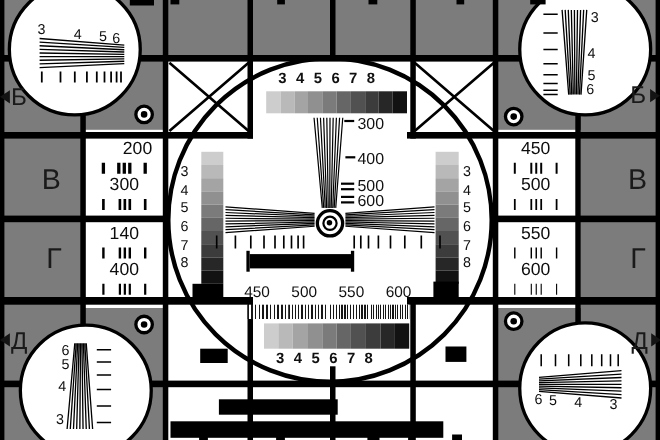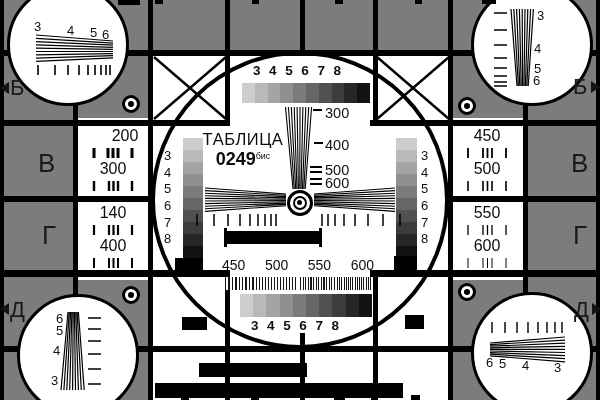--- a/index.html
+++ b/index.html
@@ -92,24 +92,20 @@
   <span class="a wlab" style="left:325px;top:106px;">300</span>
   <div class="blk" style="left:314px;top:142px;width:9px;height:2px;"></div>
   <span class="a wlab" style="left:325px;top:138px;">400</span>
   <div class="blk" style="left:310px;top:166px;width:12px;height:2px;"></div>
   <div class="blk" style="left:310px;top:171px;width:12px;height:2px;"></div>
   <span class="a wlab" style="left:325px;top:163px;">500</span>
   <div class="blk" style="left:310px;top:178px;width:12px;height:2px;"></div>
   <div class="blk" style="left:310px;top:183px;width:12px;height:2px;"></div>
   <span class="a wlab" style="left:325px;top:176px;">600</span>
 
-  <div class="a" style="left:202px;top:131px;width:82px;text-align:center;font-size:16.5px;letter-spacing:0.5px;color:#0d0d0d;">ТАБЛИЦА</div>
-  <div class="a" style="left:202px;top:150px;width:82px;text-align:center;color:#0d0d0d;">
-    <span style="font-size:18px;font-weight:bold;">0249</span><sup style="font-size:9px;">бис</sup>
-  </div>
 
   <div class="a strip" style="left:183px;top:138px;width:20px;height:120px;flex-direction:column;">
       <div style="flex: 1 1 0%; background: rgb(205, 205, 205);"></div>
       <div style="flex: 1 1 0%; background: rgb(185, 185, 185);"></div>
       <div style="flex: 1 1 0%; background: rgb(164, 164, 164);"></div>
       <div style="flex: 1 1 0%; background: rgb(144, 144, 144);"></div>
       <div style="flex: 1 1 0%; background: rgb(123, 123, 123);"></div>
       <div style="flex: 1 1 0%; background: rgb(102, 102, 102);"></div>
       <div style="flex: 1 1 0%; background: rgb(81, 81, 81);"></div>
       <div style="flex: 1 1 0%; background: rgb(60, 60, 60);"></div>

